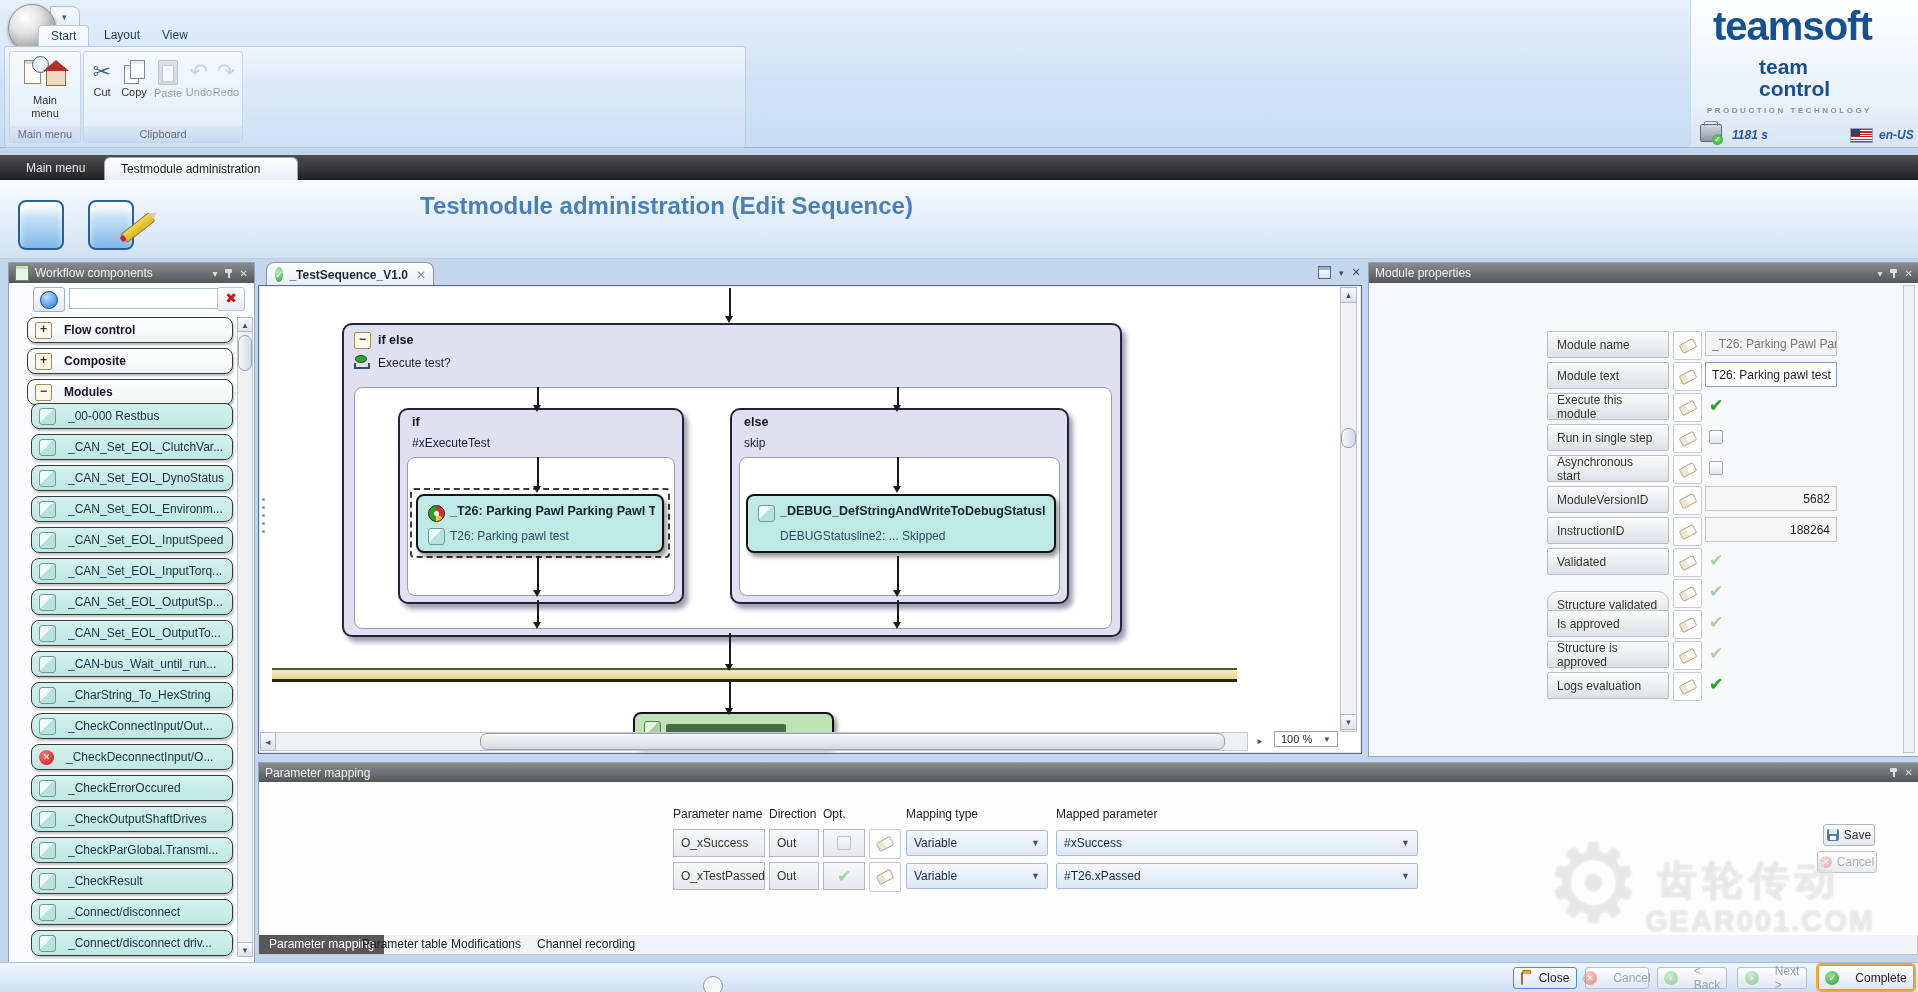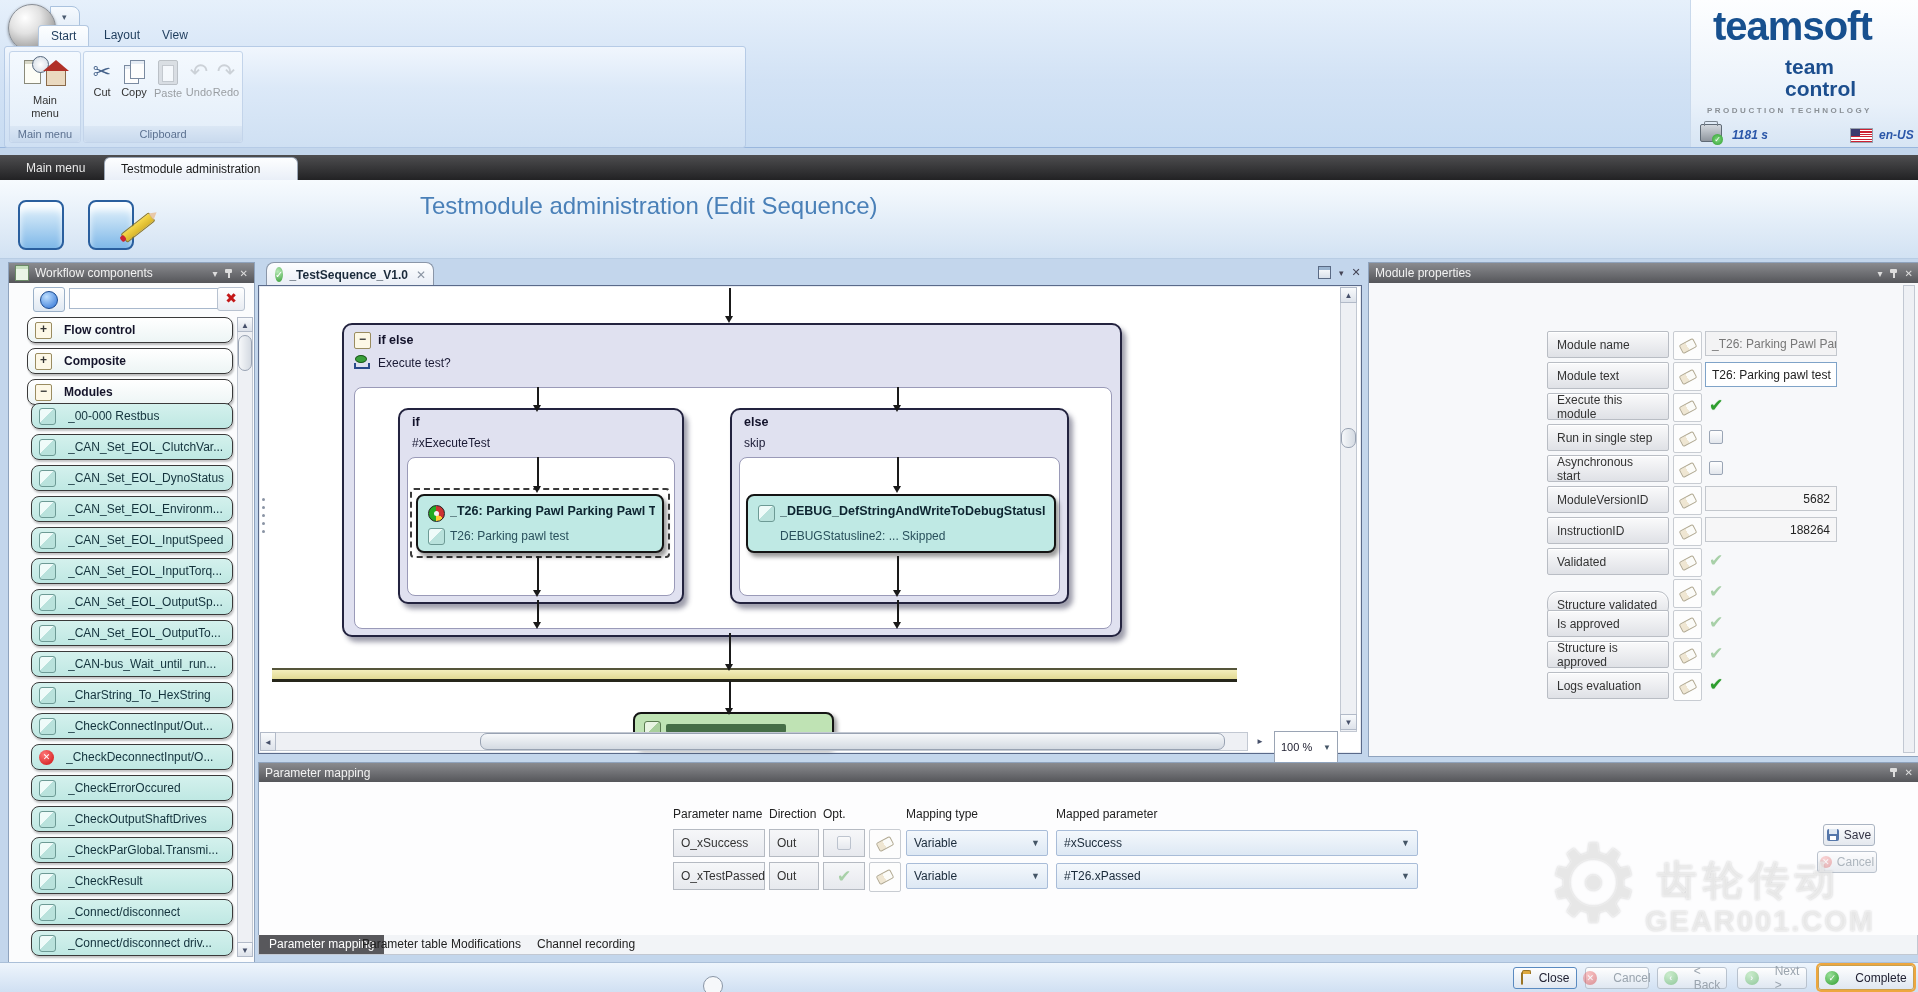--- a/index.html
+++ b/index.html
@@ -28,40 +28,40 @@
   .ic-scissors{font-size:22px;color:#44618a;line-height:24px;}
   .ic-copy{position:relative;width:20px;height:24px;}
   .ic-copy::before,.ic-copy::after{content:"";position:absolute;width:13px;height:17px;background:#fdfdfd;border:1px solid #7a8aa0;box-shadow:inset 0 3px 0 #e6ecf4;}
   .ic-copy::before{left:0;top:5px;}  .ic-copy::after{left:6px;top:0;}
   .ic-paste{position:relative;width:18px;height:23px;background:#b9c2cc;border:1px solid #76828e;border-radius:2px;}
   .ic-paste::before{content:"";position:absolute;left:3px;top:4px;width:10px;height:15px;background:#fbfbfb;border:1px solid #8a94a0;}
   .ic-undo,.ic-redo{font-size:22px;color:#9aa6b4;line-height:24px;}
   
   #brandpanel{left:1690px;top:0;width:228px;height:147px;background:linear-gradient(#fdfeff,#e9f1fa 70%,#d7e5f4);border-left:1px solid #c9d9ec;}
   .brand1{left:1712px;top:4px;font-size:40px;font-weight:bold;letter-spacing:-1px;color:#17508f;}
-  .brand2{left:1758px;top:56px;font-size:21px;font-weight:bold;color:#1c4e8e;line-height:22px;margin-left:26px;}
+  .brand2{left:1758px;top:56px;font-size:21px;font-weight:bold;color:#1c4e8e;line-height:22px;}
   .tagline{left:1706px;top:106px;font-size:8px;font-weight:bold;letter-spacing:2.5px;color:#8a9096;}
   .dev{left:1700px;top:124px;width:20px;height:16px;background:linear-gradient(#d4d9df,#8f969e);border:1px solid #5f6a76;border-radius:2px;position:absolute;}
   .dev::before{content:"";position:absolute;left:3px;top:-4px;width:12px;height:4px;border:1px solid #7a848e;border-bottom:none;border-radius:2px 2px 0 0;}
   .devok{left:1712px;top:134px;width:11px;height:11px;border-radius:50%;background:radial-gradient(#7ed87e,#2e9e2e);color:#fff;font-size:8px;line-height:11px;text-align:center;font-weight:bold;}
   .stat-txt{font-size:12px;font-weight:bold;font-style:italic;color:#2a56a8;}
   .flag{left:1850px;top:128px;width:21px;height:13px;border:1px solid #98a2ae;background:repeating-linear-gradient(#c23 0 1.2px,#fff 1.2px 2.4px);position:absolute;}
   .flag::before{content:"";position:absolute;left:0;top:0;width:9px;height:7px;background:#3c3b6e;}
   
   #doctabs{left:0;top:155px;width:1918px;height:25px;background:linear-gradient(#4e4e50,#222224);}
   .dtab{top:2px;height:23px;line-height:23px;padding:0 16px;color:#e8e8e8;}
   .dtab.active{background:linear-gradient(#fdfeff,#e8eef7);border:1px solid #9aa6b6;border-bottom:none;border-radius:6px 6px 0 0;color:#1a1a1a;}
   .dtab-x{color:#7a828e;font-size:11px;margin-left:12px;}
   
   #titleband{left:0;top:180px;width:1918px;height:78px;background:linear-gradient(#f7fbfe,#d2e2f3);border-bottom:1px solid #b8cde4;}
   .titleicon{width:42px;height:46px;border:2px solid #2a5f9e;border-radius:8px;background:linear-gradient(#eaf6fd,#7fb8e8);box-shadow:inset 0 8px 6px rgba(255,255,255,.8);}
   .pencil{left:120px;top:222px;width:34px;height:9px;background:linear-gradient(#f6d84a,#d8b52a);border:1px solid #8a7420;border-radius:2px;transform:rotate(-38deg);}
   .pencil::before{content:"";position:absolute;right:-7px;top:0px;border-top:4px solid transparent;border-bottom:4px solid transparent;border-left:7px solid #e8c8a8;}
   .pencil::after{content:"";position:absolute;left:-4px;top:1px;width:5px;height:6px;background:#c23;border-radius:2px;}
-  #pagetitle{left:420px;top:192px;font-size:24px;font-weight:normal;color:#4a80b8;}
+  #pagetitle{left:420px;top:192px;font-size:24px;font-weight:bold;color:#4a80b8;}
   
   .panel{position:absolute;background:#fbfcfd;border:1px solid #8fa3bd;}
   .phead{position:absolute;left:0;top:0;width:100%;height:20px;background:linear-gradient(#8a8b8f,#55565a);
          display:flex;align-items:center;gap:6px;padding:0 6px;box-sizing:border-box;color:#f2f2f2;}
   .ph-title{font-size:12px;}
   .ph-ic{color:#ddd;font-size:10px;}
   .pin-icon{position:relative;width:10px;height:11px;display:inline-block;}
   .pin-icon::before{content:"";position:absolute;left:1px;top:1px;width:7px;height:4px;background:#ddd;border-radius:1px;}
   .pin-icon::after{content:"";position:absolute;left:4px;top:5px;width:2px;height:5px;background:#ddd;}
   .note-ic{width:12px;height:14px;background:#eaf4e6;border:1px solid #6a8a66;box-shadow:inset 0 3px 0 #c8e0c0;}
@@ -406,21 +406,21 @@
       <i></i>
     </div>
   <div class="sb-track" style="left:1340px;top:287px;width:17px;height:445px;"></div>
   <div class="sb-btn" style="left:1340px;top:287px;width:17px;height:16px;line-height:16px;">▲</div>
   <div class="sb-thumb" style="left:1341px;top:428px;width:15px;height:20px;"></div>
   <div class="sb-btn" style="left:1340px;top:714px;width:17px;height:16px;line-height:16px;">▼</div>
   <div class="sb-track" style="left:260px;top:732px;width:988px;height:19px;"></div>
   <div class="sb-btn" style="left:260px;top:732px;width:16px;height:19px;line-height:19px;">◄</div>
   <div class="sb-thumb h" style="left:480px;top:733px;width:745px;height:17px;"></div>
   <div class="sb-btn" style="left:1252px;top:732px;width:16px;height:19px;line-height:19px;border:none;background:transparent;">►</div>
-  <div class="zoombox" style="left:1274px;top:731px;width:64px;height:32px;">
+  <div class="zoombox" style="left:1274px;top:731px;width:64px;height:16px;">
     <span>100 %</span>
     <span style="margin-left:auto;font-size:8px;color:#456;">▼</span>
   </div>
 
   <div class="panel" style="left:1368px;top:262px;width:550px;height:493px;background:#f7f8fa;">
     <div class="phead">
       <span class="ph-title">Module properties</span>
       <span style="margin-left:auto;" class="ph-ic">▾</span>
       <span class="pin-icon"></span>
       <span class="ph-ic">✕</span>

